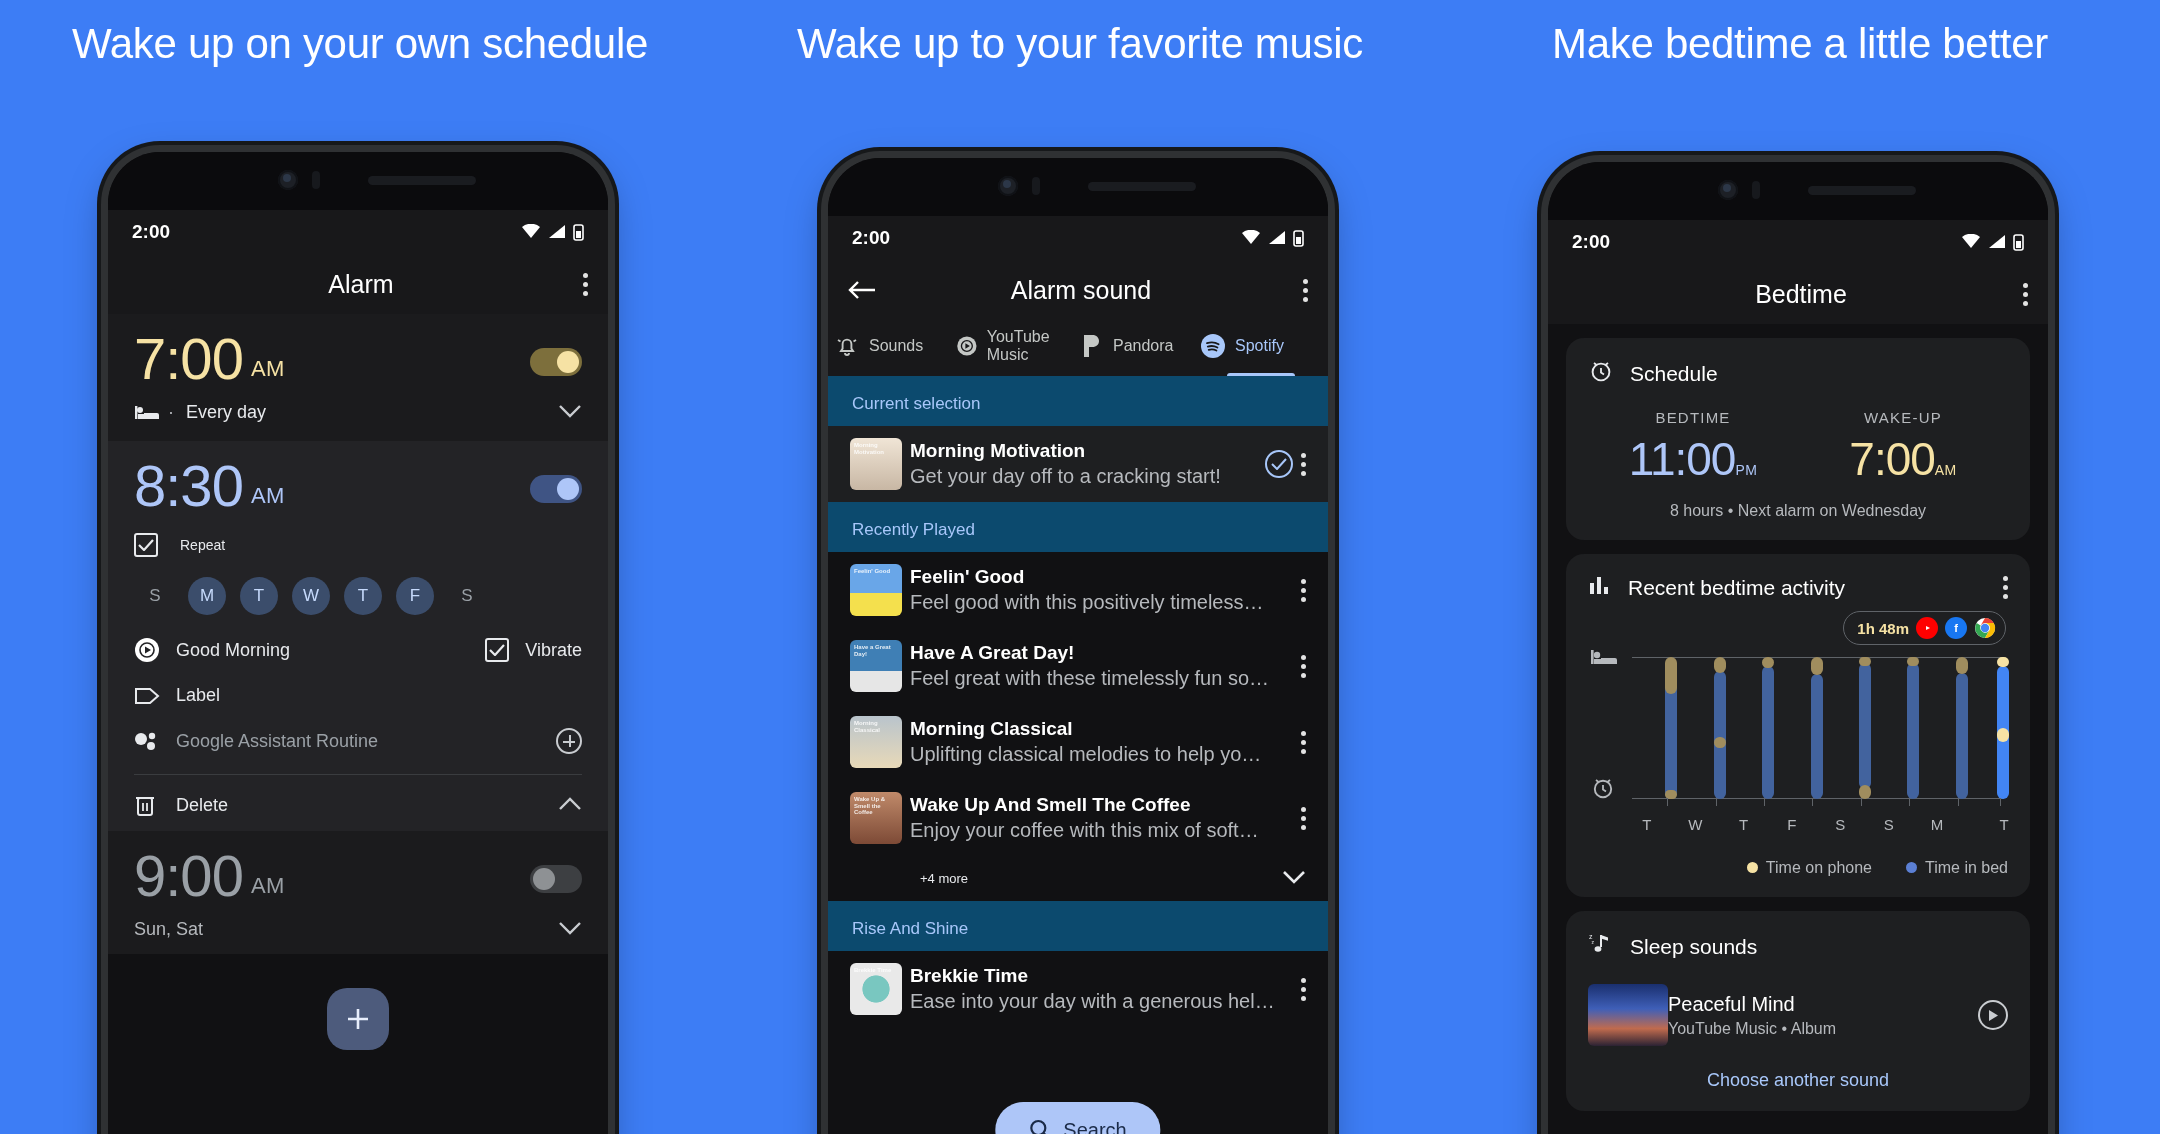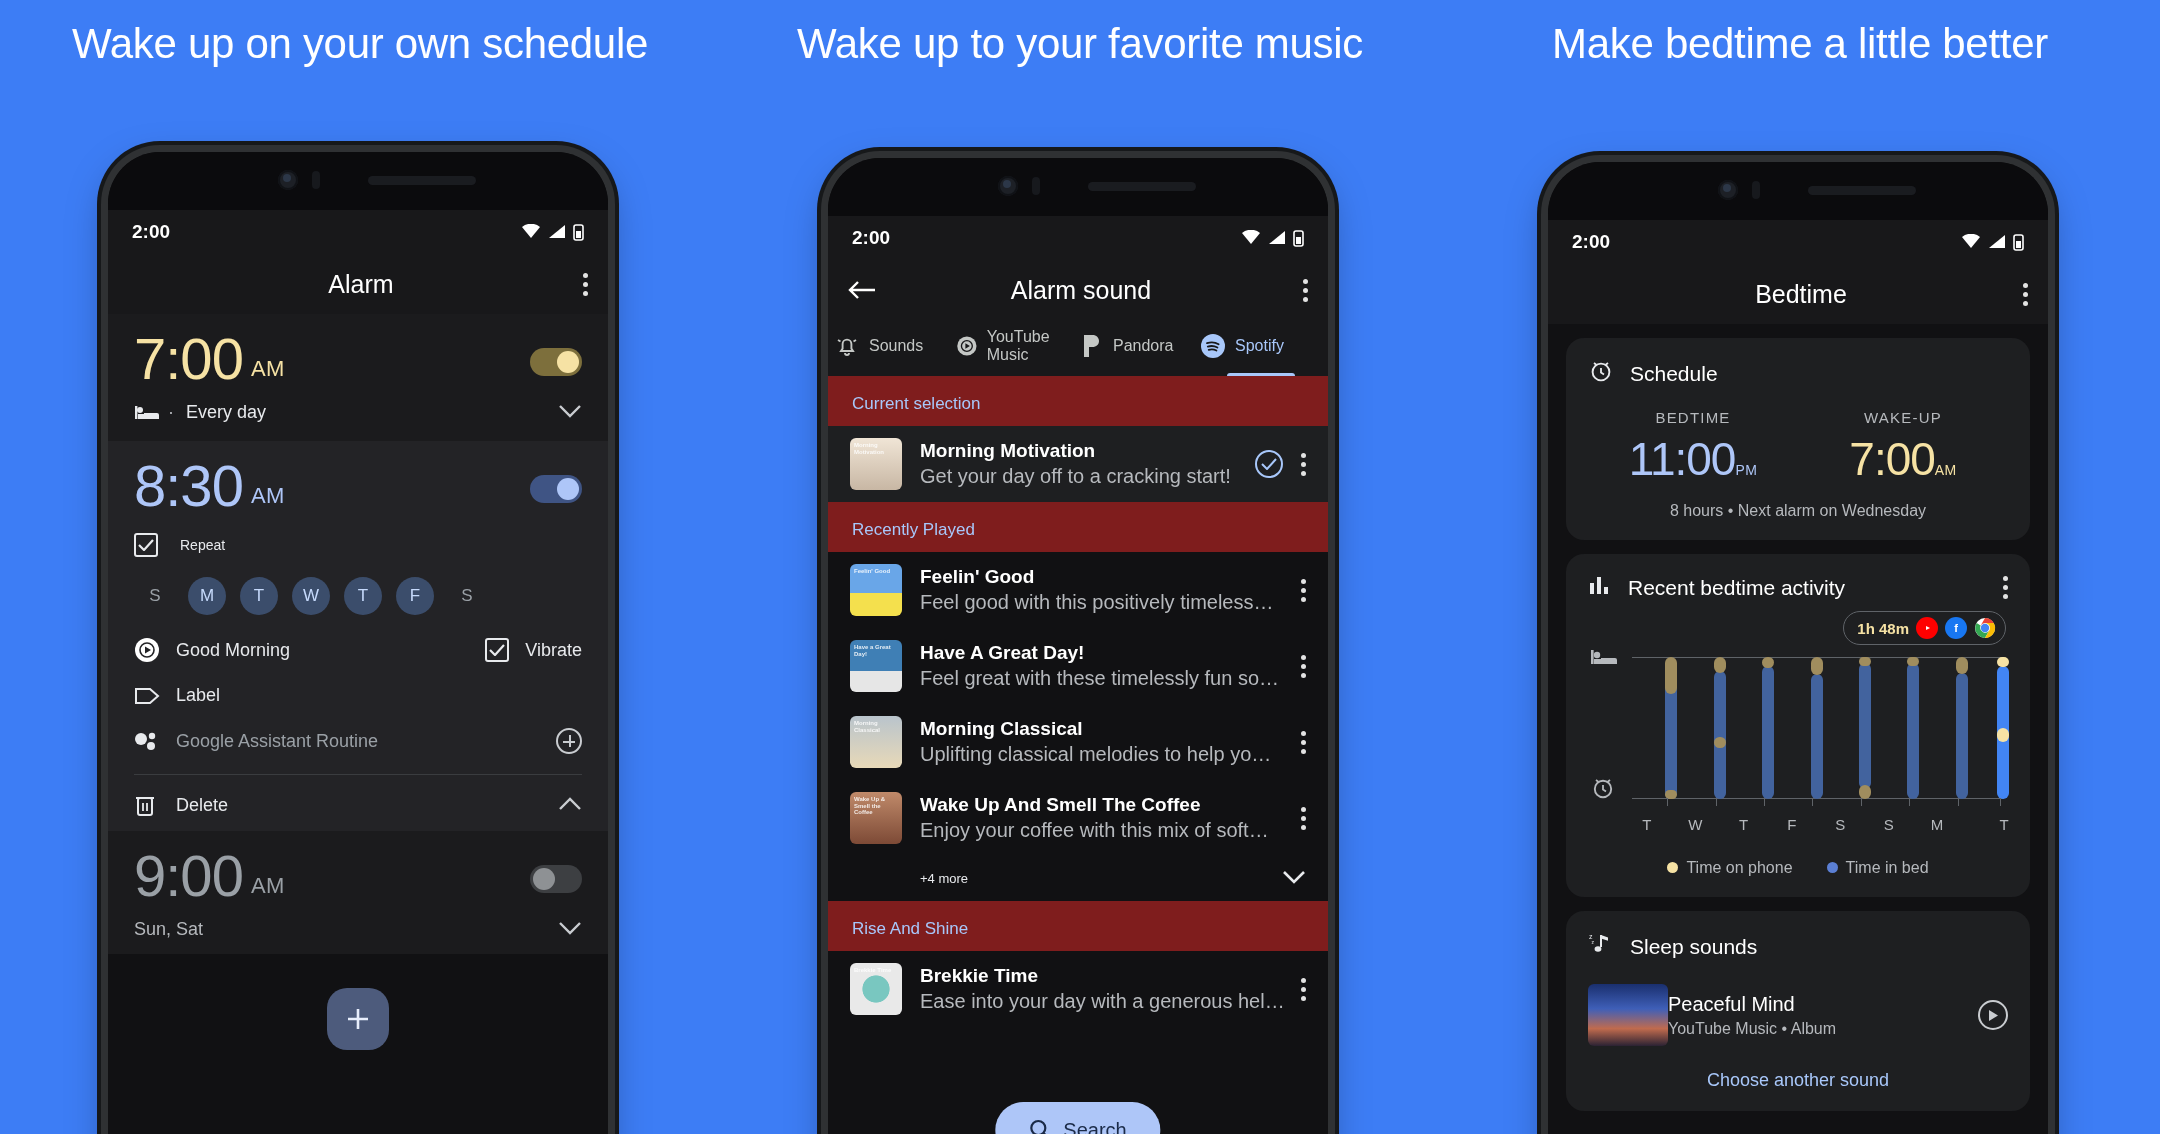--- a/index.html
+++ b/index.html
@@ -131,22 +131,22 @@
          display:flex; align-items:center; justify-content:center; }
   .fab:before{content:"";position:absolute;}
 
   
   .tabs { display:flex; background:#18181a; padding: 2px 6px 0; }
   .tab { flex:1; display:flex; flex-direction:row; align-items:center; gap:9px;
          padding: 6px 0 12px; color:#c4c7c5; font-size:16px; position:relative; }
   .tab.active { color:#a8c7fa; }
   .tab.active:after { content:""; position:absolute; bottom:0; left:22%; right:22%;
                       height:3px; border-radius:3px 3px 0 0; background:#a8c7fa; }
-  .sec-head { color:#a8c7fa; font-size:17px; padding: 18px 24px 12px; background:#7f1d1d;}
-  .track { display:flex; align-items:center; gap:18px; padding: 12px 22px; }
+  .sec-head { color:#a8c7fa; font-size:17px; padding: 18px 24px 12px; background:#0c4a6e;}
+  .track { display:flex; align-items:center; gap:8px; padding: 12px 22px; }
   .track.sel { background:#1e1f21; }
   .thumb { width:52px; height:52px; border-radius:6px; flex:0 0 52px; overflow:hidden; position:relative;}
   .thumb span.lbl { position:absolute; top:4px; left:4px; right:4px; font-size:6px; color:#fff;
                     font-weight:700; line-height:1.1; opacity:.85; }
   .tr-text { flex:1; min-width:0; }
   .tr-title { color:#fff; font-size:19px; font-weight:600; white-space:nowrap; overflow:hidden;}
   .tr-sub { color:#b6b9bd; font-size:20px; margin-top:3px; white-space:nowrap; overflow:hidden;}
   .check-c { width:28px; height:28px; border-radius:50%; border:2px solid #a8c7fa; display:flex;
              align-items:center; justify-content:center; flex:0 0 28px;}
   .more-row { display:flex; align-items:center; padding: 14px 22px 14px 92px; color:#e8eaed; font-size:13px;}
@@ -173,21 +173,21 @@
   .badge { width:22px; height:22px; border-radius:50%; display:flex; align-items:center;
            justify-content:center; font-size:11px; font-weight:700; color:#fff;}
   .plot { position:absolute; left:44px; right:4px; top:46px; bottom:44px; }
   .topline { position:absolute; left:0; right:0; top:0; height:1px; background:#5f6368;}
   .axisline { position:absolute; left:0; right:0; bottom:0; height:1px; background:#5f6368;}
   .bar { position:absolute; width:12px; border-radius:6px; }
   .tickm { position:absolute; bottom:-7px; width:1px; height:8px; background:#5f6368;}
   .xlab { position:absolute; bottom:-34px; color:#b6b9bd; font-size:15px; transform:translateX(-50%);}
   .icon-bed { position:absolute; left:2px; top:38px; color:#b6b9bd;}
   .icon-clk { position:absolute; left:2px; bottom:38px; color:#b6b9bd;}
-  .legend { display:flex; justify-content:center; gap:34px; margin-top:16px; color:#b6b9bd; font-size:16px;}
+  .legend { display:flex; justify-content:flex-end; gap:34px; margin-top:16px; color:#b6b9bd; font-size:16px;}
   .legend span.dot { width:11px; height:11px; border-radius:50%; display:inline-block; margin-right:8px;}
 
   .sound-row { display:flex; align-items:center; margin-top:22px;}
   .sound-thumb { width:80px; height:62px; border-radius:6px; flex:0 0 80px;
                  background:linear-gradient(#1a2f6e 0%, #3f5fb8 40%, #c06b4e 72%, #2b2233 100%); }
   .sound-t { flex:1; }
   .sound-title { color:#fff; font-size:20px; font-weight:500;}
   .sound-sub { color:#b6b9bd; font-size:16px; margin-top:4px;}
   .play-c { width:30px; height:30px; border-radius:50%; border:2px solid #c9ccd0;
             display:flex; align-items:center; justify-content:center; flex:0 0 30px;}

